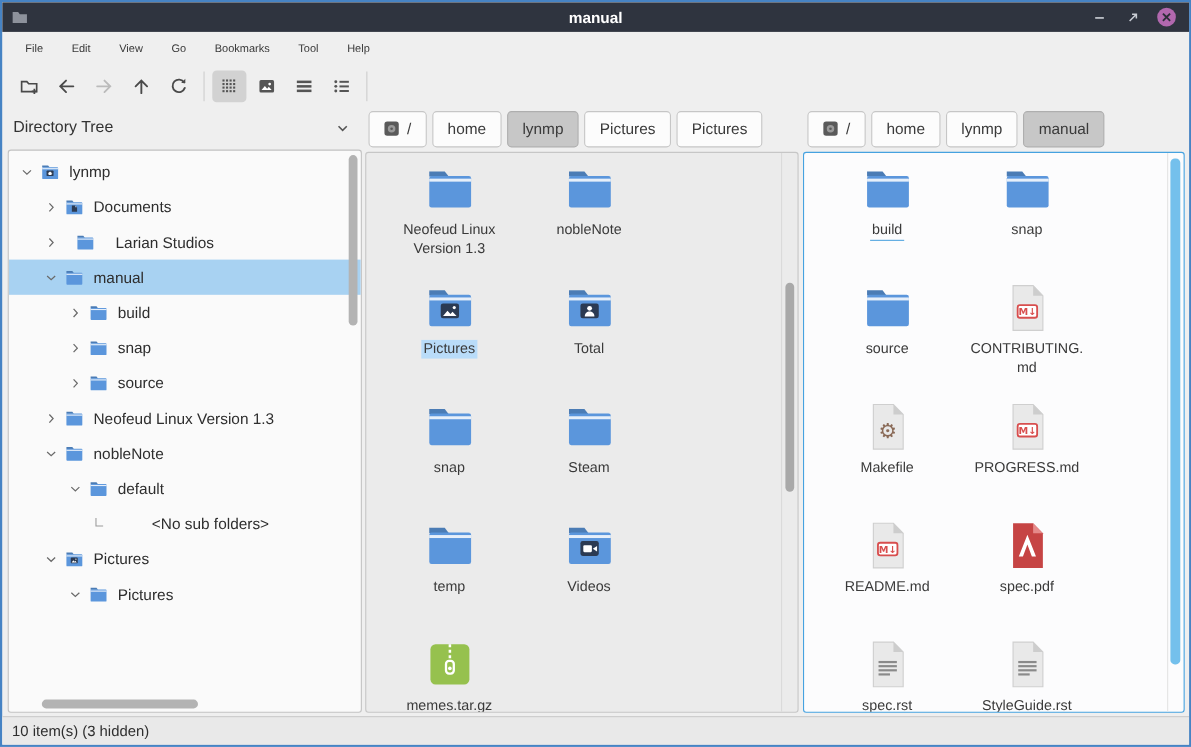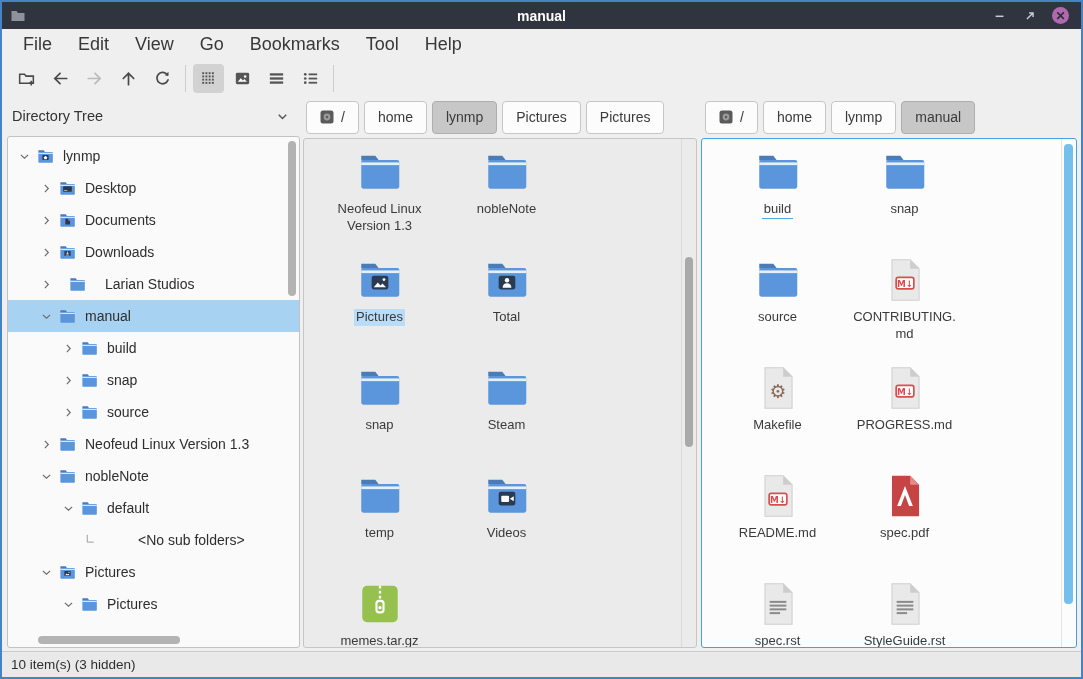--- a/index.html
+++ b/index.html
@@ -17,34 +17,34 @@
 
   
   .titlebar { height:27px; flex:none; background:#2F343F; display:flex; align-items:center; position:relative; }
   .titlebar .app-icon { margin-left:8px; }
   .titlebar .title { position:absolute; left:0; right:0; text-align:center; color:#FFFFFF; font-size:14px; font-weight:bold; }
   .win-controls { margin-left:auto; display:flex; align-items:center; gap:14px; padding-right:12px; z-index:2; }
   .win-btn { width:16px; height:16px; display:flex; align-items:center; justify-content:center; }
   .close-btn { width:17px; height:17px; border-radius:50%; background:#B168AE; color:#2A2E38; font-size:12px; font-weight:bold; line-height:1; display:flex; align-items:center; justify-content:center; }
 
   
-  .menubar { height:31px; flex:none; display:flex; align-items:center; padding-left:8px; font-size:18px; color:#383838; }
+  .menubar { height:31px; flex:none; display:flex; align-items:center; padding-left:8px; font-size:10px; color:#383838; }
   .menu-item { padding:5px 13px; }
 
   
   .toolbar { height:36px; flex:none; display:flex; align-items:center; padding-left:9px; }
   .tool-btn { width:31px; height:29px; display:flex; align-items:center; justify-content:center; border-radius:4px; margin-right:3px; }
   .tool-btn.active { background:#D2D2D2; }
   .tool-sep { width:1px; height:27px; background:#CDCDCD; margin:0 7px 0 4px; }
 
   
   .content { flex:1; min-height:0; display:flex; }
 
   
-  .sidebar { width:300px; flex:none; display:flex; flex-direction:column; padding:0 2px 3px 5px;justify-content:center; }
+  .sidebar { width:329px; flex:none; display:flex; flex-direction:column; padding:0 2px 3px 5px;justify-content:center; }
   .sidebar-header { height:40px; flex:none; display:flex; align-items:center; justify-content:space-between; padding:0 10px 0 5px; font-size:14.5px; color:#333; }
   .tree-box { flex:1; min-height:0; position:relative; overflow:hidden; background:#FAFAFA; border:1px solid #C2C2C2; border-radius:3px; }
   .tree { padding-top:3px; }
   .tree-row { height:32px; display:flex; align-items:center; font-size:14px; color:#2E2E2E; white-space:nowrap; }
   .tree-row.selected { background:#A8D2F2; }
   .tree-expander { width:16px; height:16px; flex:none; margin-right:4px; display:flex; align-items:center; justify-content:center; }
   .tree-icon { width:19px; height:19px; flex:none; margin-right:8px; }
   .vscroll-thumb, .hscroll-thumb { position:absolute; background:#B3B3B3; border-radius:4px; }
 
   
@@ -238,59 +238,25 @@
             <span class="tree-expander">
               <svg viewBox="0 0 16 16" width="13" height="13">
                 <path d="M6 3.5 l4.2 4.5 L6 12.5" stroke="#6A6A6A" stroke-width="1.4" fill="none"></path>
               </svg>
             </span>
             <span class="tree-icon">
               <svg viewBox="0 0 48 48" width="100%" height="100%">
                 <path d="M6 8.5 h13.5 l3.5 4.5 H6 z" fill="#4B7CB5"></path>
                 <rect x="6" y="12.5" width="36.5" height="27.5" rx="2" fill="#5B96DC"></rect>
                 <rect x="6" y="14.8" width="36.5" height="2.6" fill="#FFFFFF" opacity="0.85"></rect>
-                <rect x="13" y="18.5" width="22" height="13.5" rx="1.5" fill="#2B3A52"></rect>
-                <rect x="15.5" y="28.7" width="8" height="1.6" fill="#fff" opacity="0.9"></rect>
-              </svg>
-            </span>
-            <span>Desktop</span>
-          </div>
-          <div class="tree-row" style="padding-left: 30px;">
-            <span class="tree-expander">
-              <svg viewBox="0 0 16 16" width="13" height="13">
-                <path d="M6 3.5 l4.2 4.5 L6 12.5" stroke="#6A6A6A" stroke-width="1.4" fill="none"></path>
-              </svg>
-            </span>
-            <span class="tree-icon">
-              <svg viewBox="0 0 48 48" width="100%" height="100%">
-                <path d="M6 8.5 h13.5 l3.5 4.5 H6 z" fill="#4B7CB5"></path>
-                <rect x="6" y="12.5" width="36.5" height="27.5" rx="2" fill="#5B96DC"></rect>
-                <rect x="6" y="14.8" width="36.5" height="2.6" fill="#FFFFFF" opacity="0.85"></rect>
                 <path d="M18.5 19.5 h7.5 l4.5 4.5 v10 h-12 z" fill="#2B3A52"></path>
                 <path d="M26 19.5 l4.5 4.5 H26 z" fill="#9FB0C6"></path>
               </svg>
             </span>
             <span>Documents</span>
-          </div>
-          <div class="tree-row" style="padding-left: 30px;">
-            <span class="tree-expander">
-              <svg viewBox="0 0 16 16" width="13" height="13">
-                <path d="M6 3.5 l4.2 4.5 L6 12.5" stroke="#6A6A6A" stroke-width="1.4" fill="none"></path>
-              </svg>
-            </span>
-            <span class="tree-icon">
-              <svg viewBox="0 0 48 48" width="100%" height="100%">
-                <path d="M6 8.5 h13.5 l3.5 4.5 H6 z" fill="#4B7CB5"></path>
-                <rect x="6" y="12.5" width="36.5" height="27.5" rx="2" fill="#5B96DC"></rect>
-                <rect x="6" y="14.8" width="36.5" height="2.6" fill="#FFFFFF" opacity="0.85"></rect>
-                <rect x="16" y="20" width="16" height="13" rx="2" fill="#2B3A52"></rect>
-                <path d="M24 22.5 v5 M21.2 25.2 L24 28 l2.8-2.8 M20.5 30.6 h7" stroke="#fff" stroke-width="1.6" fill="none" stroke-linecap="round"></path>
-              </svg>
-            </span>
-            <span>Downloads</span>
           </div>
           <div class="tree-row" style="padding-left: 30px; gap: 10px;">
             <span class="tree-expander">
               <svg viewBox="0 0 16 16" width="13" height="13">
                 <path d="M6 3.5 l4.2 4.5 L6 12.5" stroke="#6A6A6A" stroke-width="1.4" fill="none"></path>
               </svg>
             </span>
             <span class="tree-icon">
               <svg viewBox="0 0 48 48" width="100%" height="100%">
                 <path d="M6 8.5 h13.5 l3.5 4.5 H6 z" fill="#4B7CB5"></path>

